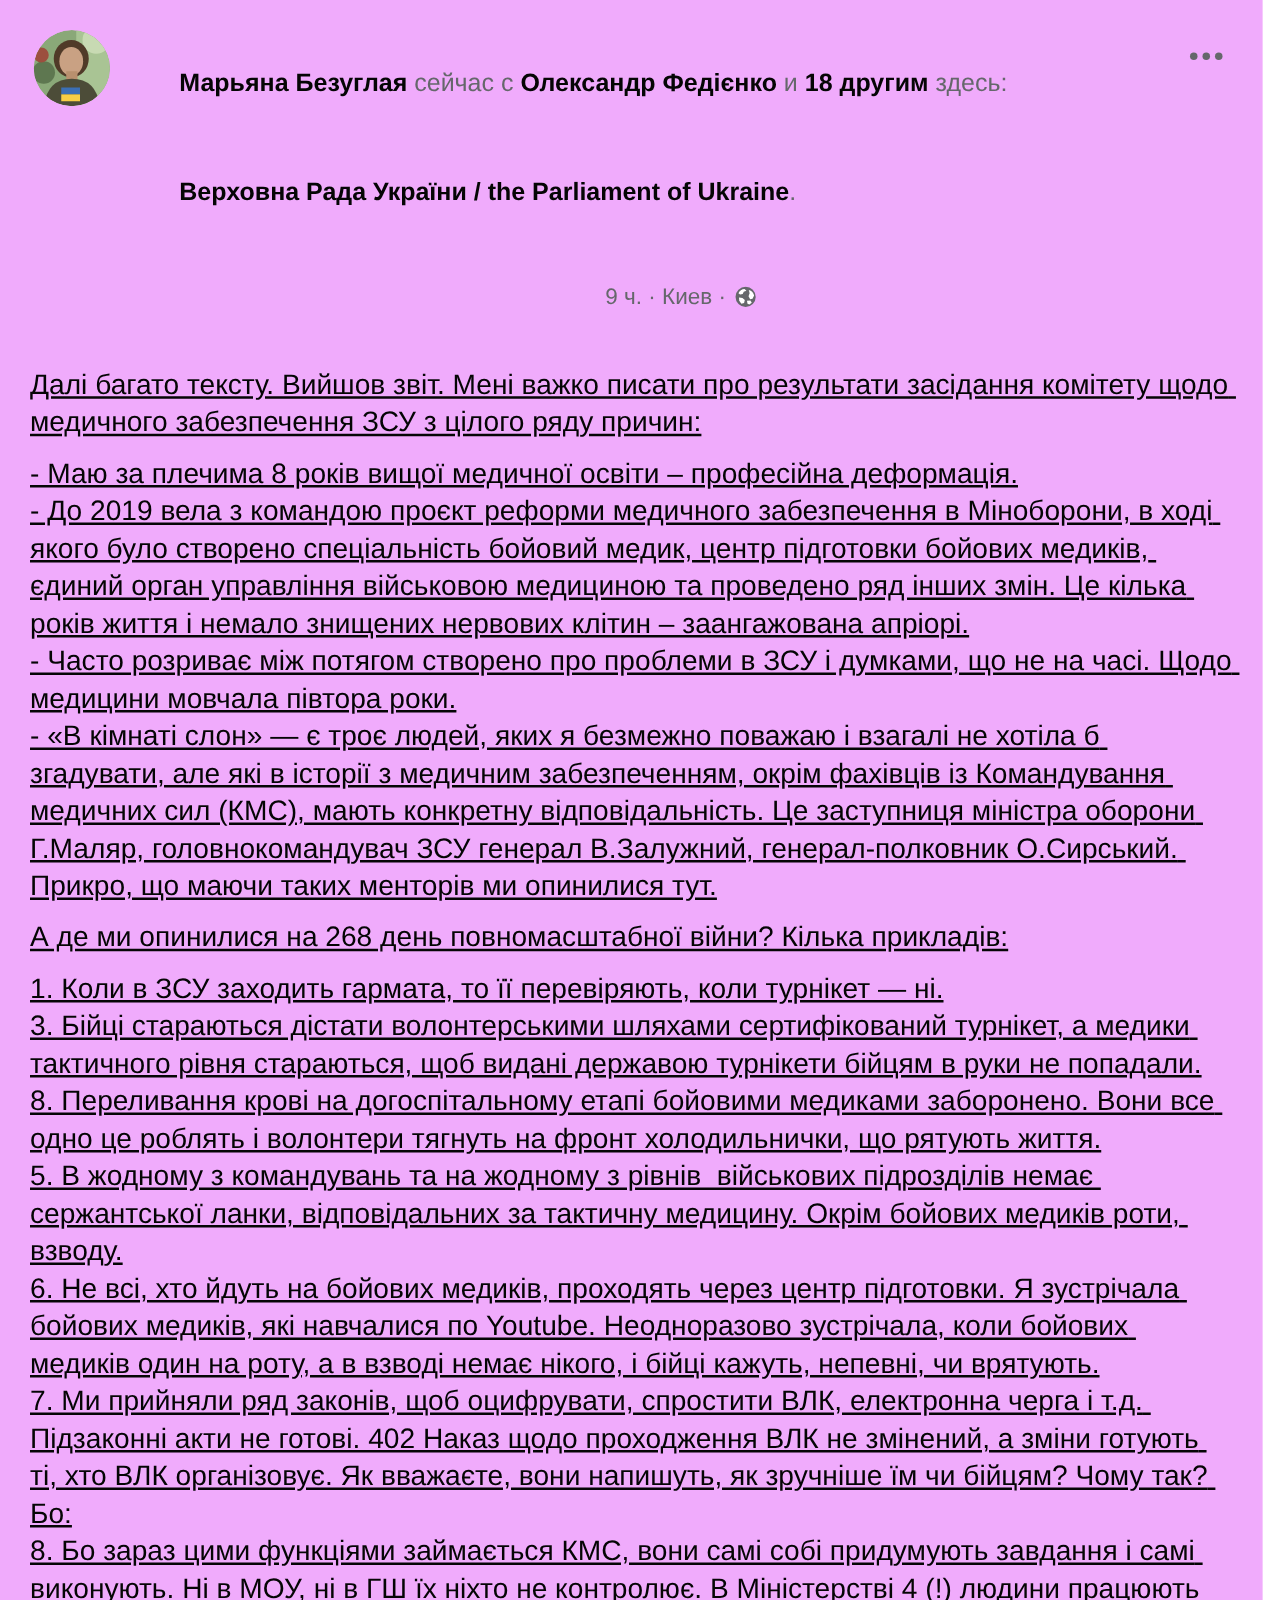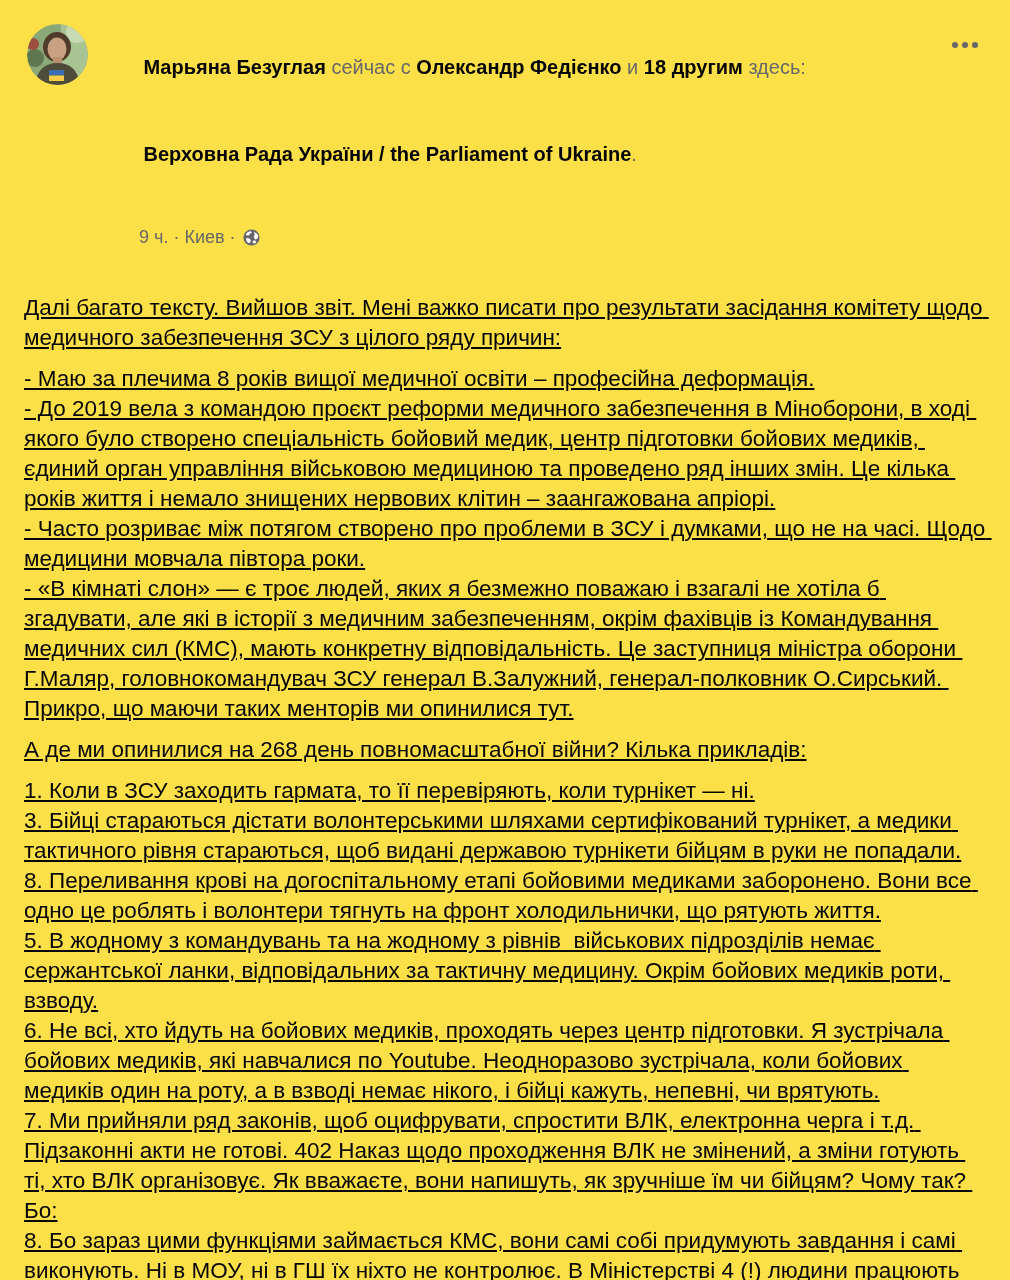--- a/index.html
+++ b/index.html
@@ -5,21 +5,21 @@
   html, body {
     margin: 0;
     padding: 0;
     width: 1010px;
     height: 1280px;
     overflow: hidden;
     background: #FFFFFF;
     font-family: "Liberation Sans", sans-serif;
     color: #050505;
   }
-  .post { width: 1010px; height: 1280px; background: #fde047; }
+  .post { width: 1010px; height: 1280px; background: #f0abfc; }
 
   
   .post-header {
     display: flex;
     align-items: flex-start;
     padding: 24px 30px 0 27px;
   }
   .avatar {
     width: 61px; height: 61px;
     border-radius: 50%;
@@ -36,20 +36,21 @@
     color: #050505;
   }
   .bold-link { font-weight: bold; color: #050505; cursor: pointer; }
   .gray-text { color: #65676B; font-weight: normal; }
   .meta-line {
     font-size: 18px;
     line-height: 24px;
     color: #65676B;
     margin-top: 3px;
     white-space: pre-wrap;
+    text-align: center;
   }
   .meta-line .link { cursor: pointer; }
   .globe-wrap { display: inline-block; vertical-align: -3px; margin-left: 2px; }
   .menu-dots {
     margin-left: auto;
     display: flex;
     gap: 4px;
     padding: 6px 2px;
     margin-top: 12px;
     cursor: pointer;

